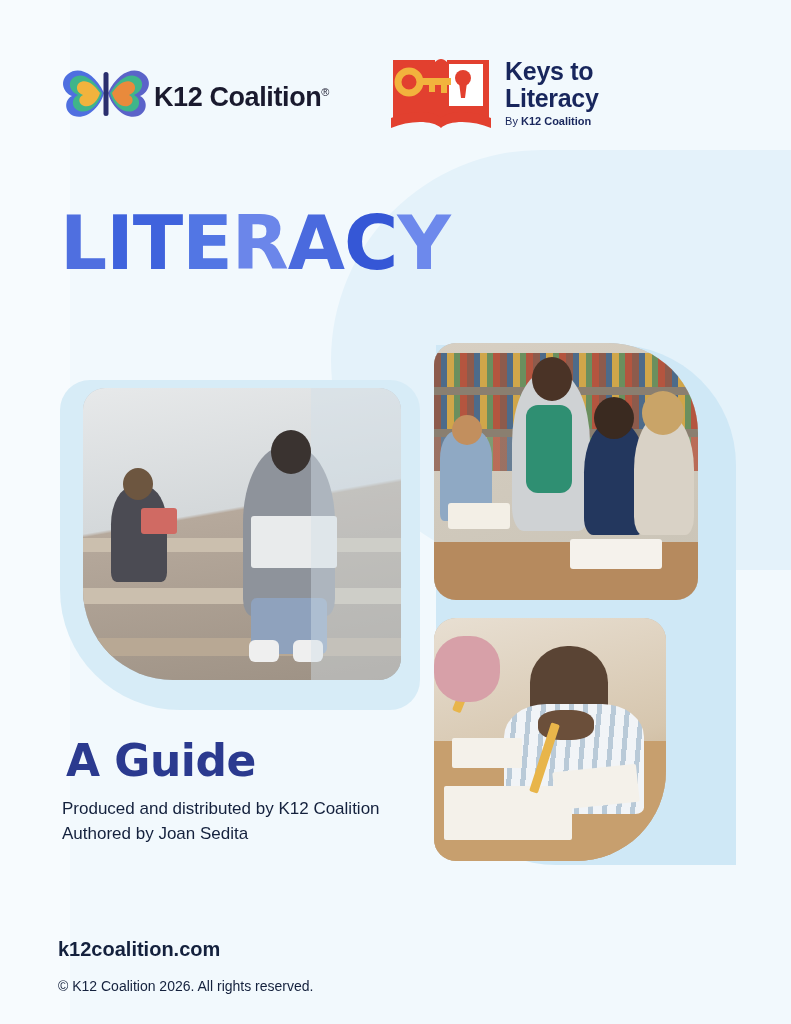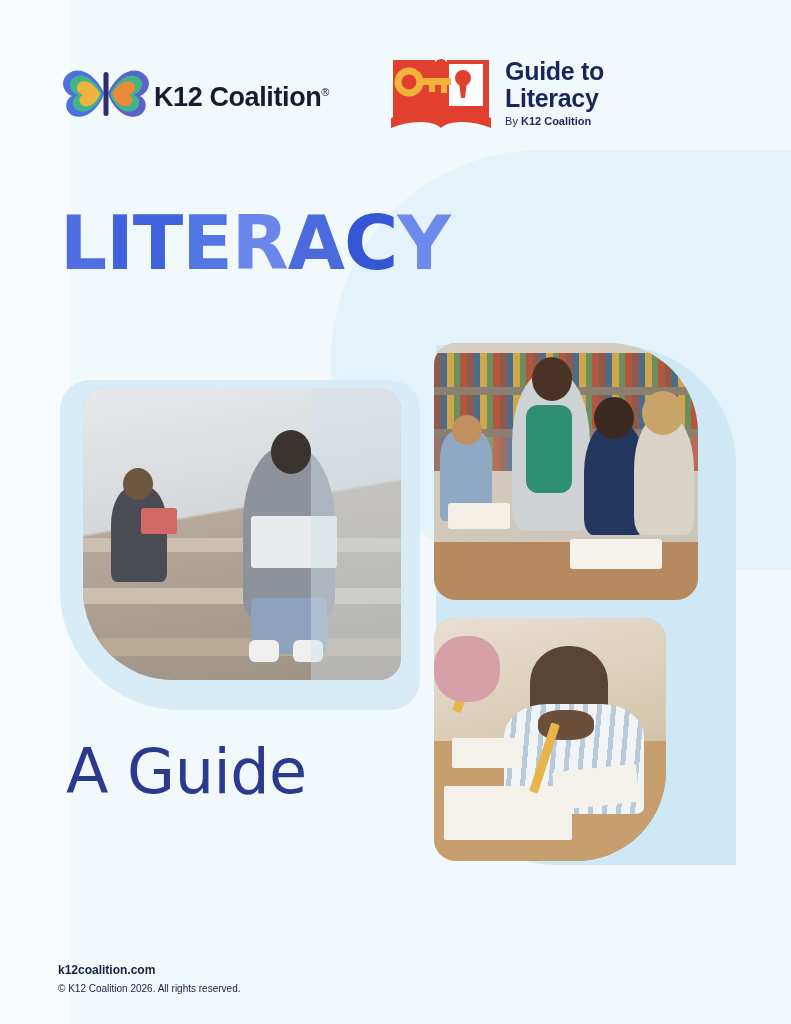--- a/index.html
+++ b/index.html
@@ -150,23 +150,23 @@
   .pb-desk { position:absolute; left:0; right:0; bottom:0; height:120px; background:#c79f6e; }
   .pb-paper { position:absolute; background:#f4f1ea; border-radius:2px; }
   .pb-boy { position:absolute; background:#5a4434; border-radius:48% 48% 12% 12%; }
   .pb-shirt { position:absolute; background:#eef2f5; border-radius:30% 30% 6% 6%; }
   .pb-pencil { position:absolute; background:#e8b54a; border-radius:2px; }
 
   
   .guide {
     position: absolute;
     left: 66px; top: 735px;
-    font-size: 62px;
+    font-size: 44px;
     color: #2b3a8f;
-    font-weight: normal;
+    font-weight: bold;
     letter-spacing: -0.5px;
     z-index: 5;
     font-family: "DejaVu Sans", sans-serif;
   }
   .credits {
     position: absolute;
     left: 62px; top: 797px;
     z-index: 5;
   }
   .credits div {
@@ -174,27 +174,27 @@
     color: #14213d;
     line-height: 1.45;
   }
 
   .footer {
     position: absolute;
     left: 58px; bottom: 30px;
     z-index: 5;
   }
   .footer-url {
-    font-size: 12px;
+    font-size: 20px;
     color: #14213d;
     font-weight: bold;
   }
   .footer-copy {
-    margin-top: 6px;
-    font-size: 10px;
+    margin-top: 17px;
+    font-size: 14px;
     color: #14213d;
   }
 </style>
 </head>
 <body>
 
 <div class="page">
 
   <div class="bg-white-left"></div>
   <div class="bg-blob-top"></div>
@@ -232,21 +232,21 @@
           <circle cx="74" cy="26" r="8" fill="#e2402f"></circle>
           <path d="M70 30 h8 l-2 16 h-4 z" fill="#e2402f"></path>
           <circle cx="20" cy="30" r="11" fill="none" stroke="#f2b33d" stroke-width="7"></circle>
           <rect x="28" y="26" width="34" height="7" fill="#f2b33d"></rect>
           <rect x="52" y="33" width="6" height="8" fill="#f2b33d"></rect>
           <rect x="40" y="33" width="6" height="7" fill="#f2b33d"></rect>
           <path d="M2 66 c18 -8 42 -8 50 0 c8 -8 32 -8 50 0 l0 10 c-18 -8 -42 -8 -50 0 c-8 -8 -32 -8 -50 0 z" fill="#e2402f"></path>
         </svg>
       </span>
       <div class="ktl-text">
-        <div class="ktl-title">Guide to</div>
+        <div class="ktl-title">Keys to</div>
         <div class="ktl-title">Literacy</div>
         <div class="ktl-sub">
           <span class="light">By </span><span>K12 Coalition</span>
         </div>
       </div>
     </div>
   </div>
 
   <div class="title-wrap">
     <div class="main-title">
@@ -302,19 +302,23 @@
     <div class="pb-paper" style="left:10px;top:168px;width:128px;height:54px;"></div>
     <div class="pb-paper" style="left:18px;top:120px;width:70px;height:30px;"></div>
     <div class="pb-pencil" style="left:106px;top:104px;width:9px;height:72px;transform:rotate(18deg);"></div>
     <div class="pb-pencil" style="left:30px;top:30px;width:9px;height:66px;transform:rotate(22deg);"></div>
     <div class="pb-boy" style="left:0px;top:18px;width:66px;height:66px;background:#d7a0a8;border-radius:45%;"></div>
     <div class="pb-paper" style="left:120px;top:150px;width:84px;height:38px;transform:rotate(-6deg);"></div>
   </div>
 
   <div class="guide">A Guide</div>
 
+  <div class="credits">
+    <div>Produced and distributed by K12 Coalition</div>
+    <div>Authored by Joan Sedita</div>
+  </div>
 
   <div class="footer">
     <div class="footer-url">k12coalition.com</div>
     <div class="footer-copy">© K12 Coalition 2026. All rights reserved.</div>
   </div>
 
 </div>
 
 </body></html>

